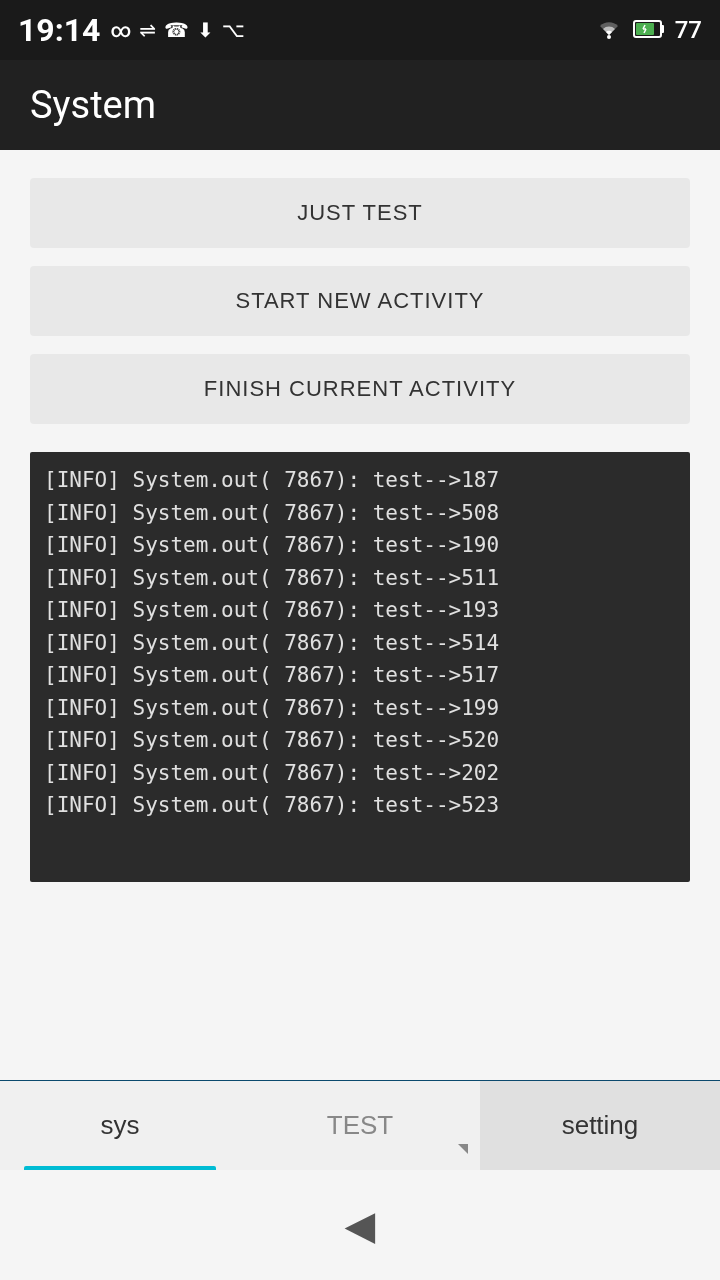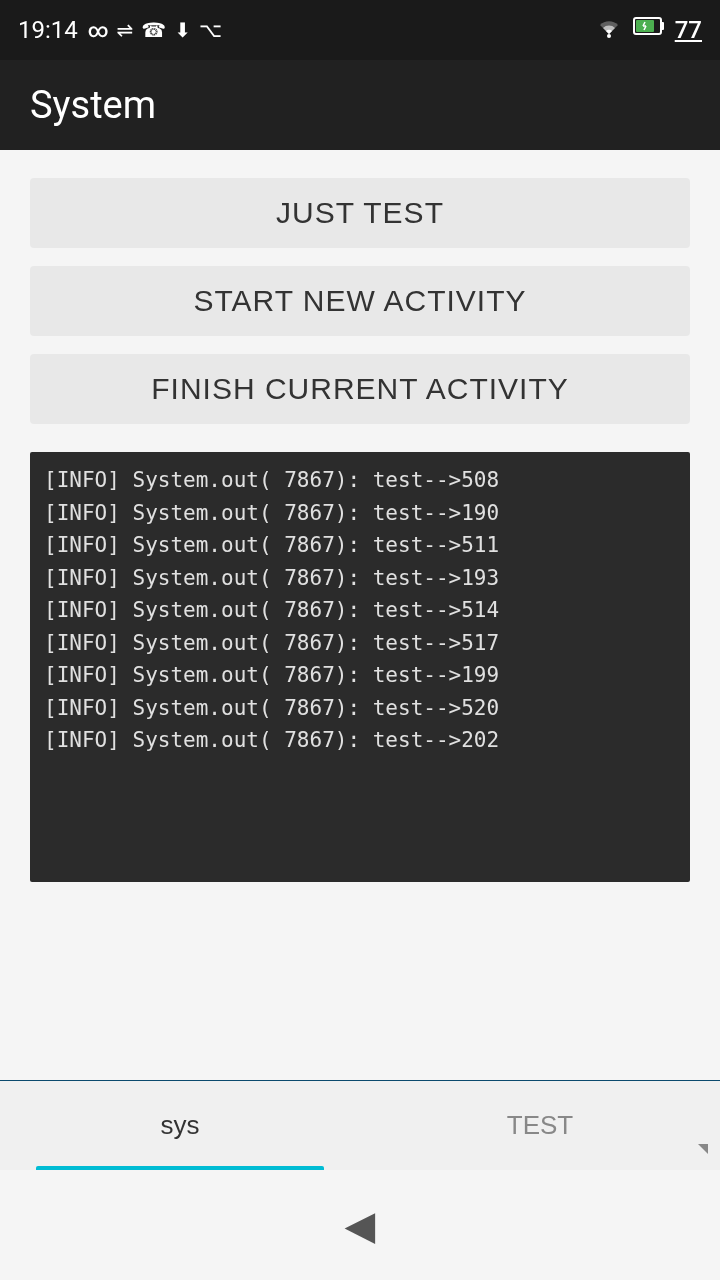--- a/index.html
+++ b/index.html
@@ -28,37 +28,36 @@
       flex-shrink: 0;
     }
 
     .status-left {
       display: flex;
       align-items: center;
       gap: 10px;
     }
 
     .status-time {
-      font-size: 24px;
-      font-weight: 400;
+      font-size: 32px;
+      font-weight: 700;
     }
 
     .status-icons {
       display: flex;
       align-items: center;
       gap: 8px;
       font-size: 20px;
     }
 
     .status-right {
       display: flex;
-      align-items: flex-start;
+      align-items: flex-end;
       gap: 10px;
       font-size: 22px;
-      text-decoration: underline;
     }
 
     .battery-text {
       font-size: 24px;
     }
 
     
     .app-bar {
       background: #212121;
       color: #fff;
@@ -84,21 +83,21 @@
       flex-direction: column;
     }
 
     
     .action-button {
       width: 100%;
       height: 70px;
       background: #e8e8e8;
       border: none;
       border-radius: 4px;
-      font-size: 30px;
+      font-size: 22px;
       font-weight: 500;
       letter-spacing: 1px;
       color: #333;
       cursor: pointer;
       margin-bottom: 18px;
       outline: none;
       text-transform: uppercase;
     }
 
     
@@ -239,38 +238,43 @@
   <span class="app-title">System</span>
 </div>
 
 <div class="main-content">
 
   <button class="action-button">JUST TEST</button>
   <button class="action-button">START NEW ACTIVITY</button>
   <button class="action-button">FINISH CURRENT ACTIVITY</button>
 
   <div class="log-container">
+  <div class="log-entry">[INFO]   System.out( 7867): test--&gt;187</div>
       <div class="log-entry">[INFO]   System.out( 7867): test--&gt;508</div>
       <div class="log-entry">[INFO]   System.out( 7867): test--&gt;190</div>
       <div class="log-entry">[INFO]   System.out( 7867): test--&gt;511</div>
       <div class="log-entry">[INFO]   System.out( 7867): test--&gt;193</div>
       <div class="log-entry">[INFO]   System.out( 7867): test--&gt;514</div>
       <div class="log-entry">[INFO]   System.out( 7867): test--&gt;517</div>
       <div class="log-entry">[INFO]   System.out( 7867): test--&gt;199</div>
       <div class="log-entry">[INFO]   System.out( 7867): test--&gt;520</div>
       <div class="log-entry">[INFO]   System.out( 7867): test--&gt;202</div>
+      <div class="log-entry">[INFO]   System.out( 7867): test--&gt;523</div>
     </div>
 
 </div>
 
 <div class="tab-bar">
   <button class="tab-item active">
     <span class="tab-label">sys</span>
   </button>
   <button class="tab-item" style="position:relative;">
     <span class="tab-label">TEST</span>
     <span class="tab-indicator-triangle"></span>
   </button>
+  <button class="tab-item setting-tab">
+    <span class="tab-label">setting</span>
+  </button>
 </div>
 
 <div class="nav-bar">
   <button class="nav-back">◀</button>
 </div>
 
 </body></html>

